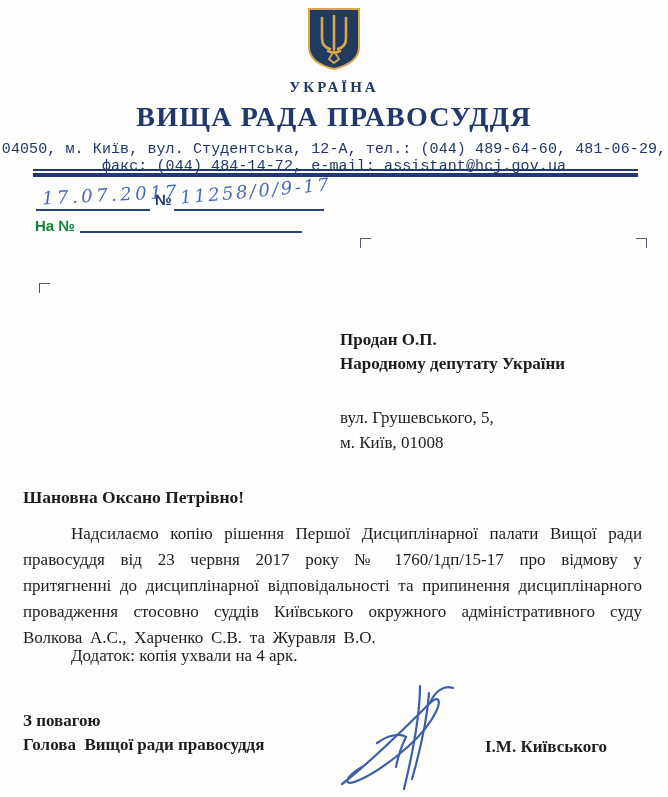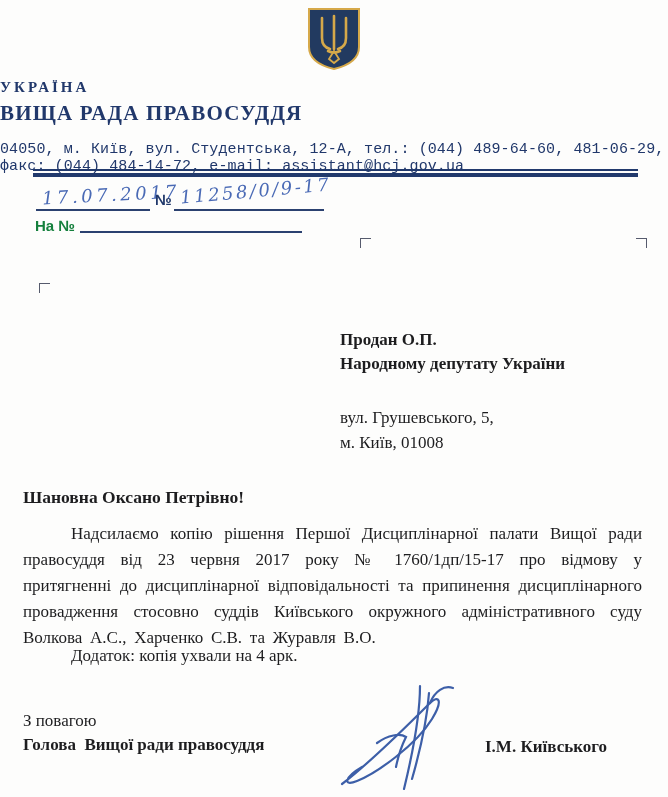--- a/index.html
+++ b/index.html
@@ -6,27 +6,27 @@
   .page{
     position:relative;
     width:668px;height:797px;
     margin:0 auto;
     background:#fdfdfc;
     overflow:hidden;
     font-family:"Liberation Serif", serif;
     color:#1d1d1f;
   }
   .abs{position:absolute;}
-  .center{left:0;right:0;}
+  .center{left:0;right:0;text-align:center;}
   .navy{color:#21386b;}
 
   
   .emblem{left:305px;top:7px;width:58px;height:64px;}
   .country{top:79px;font-size:15px;font-weight:bold;letter-spacing:3px;}
-  .org-name{top:101px;font-size:21px;font-weight:bold;letter-spacing:1.2px;}
+  .org-name{top:101px;font-size:28px;font-weight:bold;letter-spacing:1.2px;}
   .contact-line{top:141px;font-size:15px;letter-spacing:0.1px;font-family:Liberation Mono, monospace;}
   .head-rule{top:169px;left:33px;width:605px;height:8px;
     border-top:2px solid #223a6d;border-bottom:4px solid #223a6d;box-sizing:border-box;}
 
   
   .hand{font-family:"DejaVu Serif", serif;font-style:italic;color:#4a6ab5;}
   .ref-date{left:42px;top:184px;font-size:18px;letter-spacing:3.5px;transform:rotate(-3deg);}
   .date-line{left:36px;top:209px;width:114px;border-bottom:2px solid #2b4170;}
   .num-label{left:155px;top:191px;font-family:"Liberation Sans", sans-serif;font-weight:bold;font-size:15px;color:#20386a;}
   .ref-number{left:180px;top:180px;font-size:18px;letter-spacing:2.5px;transform:rotate(-5deg);}
@@ -46,21 +46,21 @@
   .recipient{left:340px;top:328px;font-size:17px;font-weight:bold;line-height:24px;}
   .recipient-addr{left:340px;top:405px;font-size:17px;line-height:25px;font-family:Liberation Serif, serif;}
 
   
   .salutation{left:23px;top:487px;width:550px;text-align:left;font-size:17.5px;font-weight:bold;}
   .paragraph{left:23px;top:521px;width:619px;font-size:17px;line-height:26px;
     text-align:justify;text-align-last:left;text-indent:48px;word-spacing:3.5px;}
   .attachment{left:23px;top:646px;font-size:17px;text-indent:48px;width:619px;}
 
   
-  .regards{left:23px;top:711px;font-size:17px;font-weight:normal;}
+  .regards{left:23px;top:711px;font-size:17px;font-weight:bold;}
   .closing-title{left:23px;top:735px;font-size:17px;font-weight:bold;white-space:pre;}
   .signer-name{left:485px;top:737px;font-size:17px;font-weight:bold;}
   .signature-svg{left:332px;top:681px;width:132px;height:114px;}
 </style>
 </head>
 <body>
 
 <div class="page">
 
   <div class="abs emblem">

